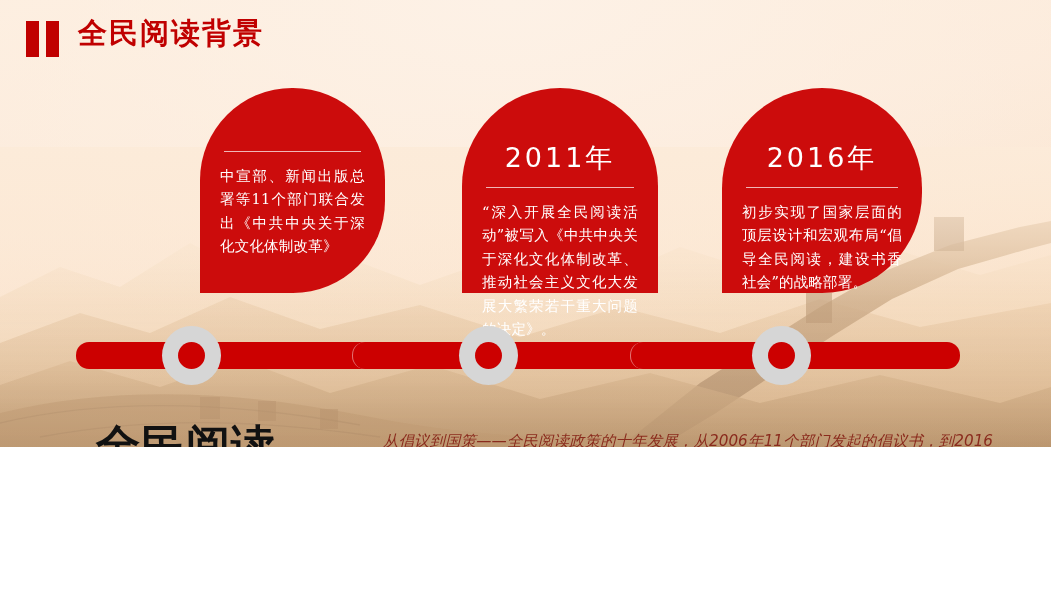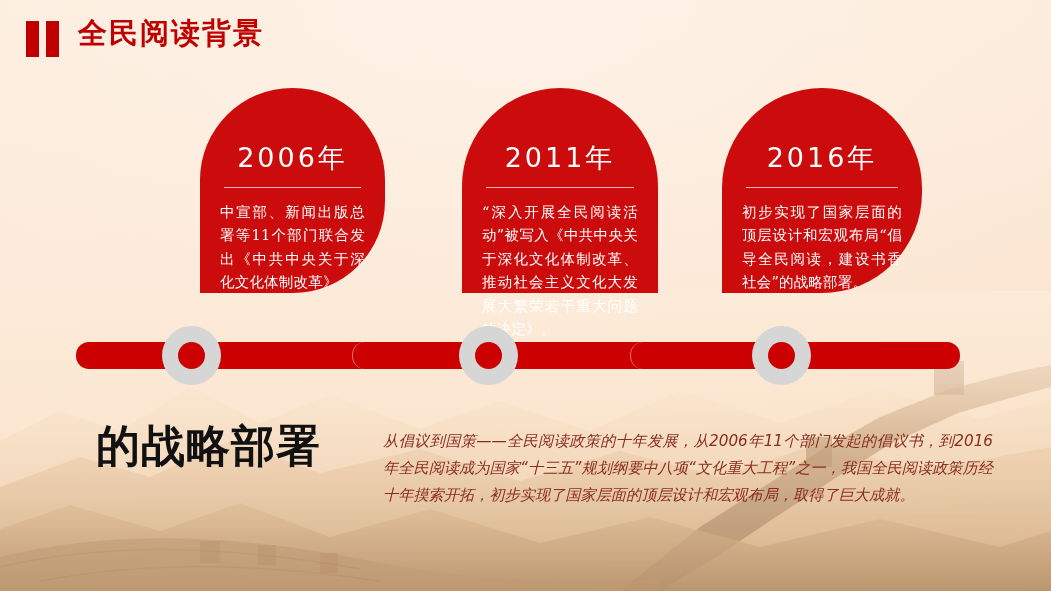--- a/index.html
+++ b/index.html
@@ -3,21 +3,21 @@
 <meta charset="utf-8">
 <style>
   html, body {
     margin: 0;
     padding: 0;
     background: #ffffff;
   }
   #slide {
     position: relative;
     width: 1051px;
-    height: 591px;
+    height: 447px;
     overflow: hidden;
     background: #fcead9;
     font-family: "Liberation Sans", sans-serif;
   }
 
   
   .bg-base {
     position: absolute;
     inset: 0;
     background: linear-gradient(170deg, #fdeedf 0%, #fceada 38%, #fbe6d2 62%, #f7dcc0 100%);
@@ -249,21 +249,20 @@
 
   <div class="header">
     <div class="hdr-bars">
       <span class="hdr-bar"></span>
       <span class="hdr-bar"></span>
     </div>
     <div class="hdr-title">全民阅读背景</div>
   </div>
 
   <div class="bubble" id="bubble-0">
-    <div class="bubble-year">2006年</div>
     <div class="bubble-rule"></div>
     <div class="bubble-body">中宣部、新闻出版总署等11个部门联合发出《中共中央关于深化文化体制改革》</div>
   </div>
 
   <div class="bubble" id="bubble-1">
     <div class="bubble-year">2011年</div>
     <div class="bubble-rule"></div>
     <div class="bubble-body">“深入开展全民阅读活动”被写入《中共中央关于深化文化体制改革、推动社会主义文化大发展大繁荣若干重大问题的决定》。</div>
   </div>
 
@@ -276,18 +275,18 @@
   <div class="timeline">
     <div class="tl-bar"></div>
     <div class="tl-seg" style="left:352px"></div>
     <div class="tl-seg" style="left:630px"></div>
     <div class="tl-dot" style="left:162px"></div>
     <div class="tl-dot" style="left:459px"></div>
     <div class="tl-dot" style="left:752px"></div>
   </div>
 
   <div class="foot-title">
-    <div>的战略部署</div>
+    <div>全民阅读</div>
   </div>
 
   <div class="foot-para">从倡议到国策——全民阅读政策的十年发展，从2006年11个部门发起的倡议书，到2016年全民阅读成为国家“十三五”规划纲要中八项“文化重大工程”之一，我国全民阅读政策历经十年摸索开拓，初步实现了国家层面的顶层设计和宏观布局，取得了巨大成就。</div>
 
 </div>
 
 </body></html>

